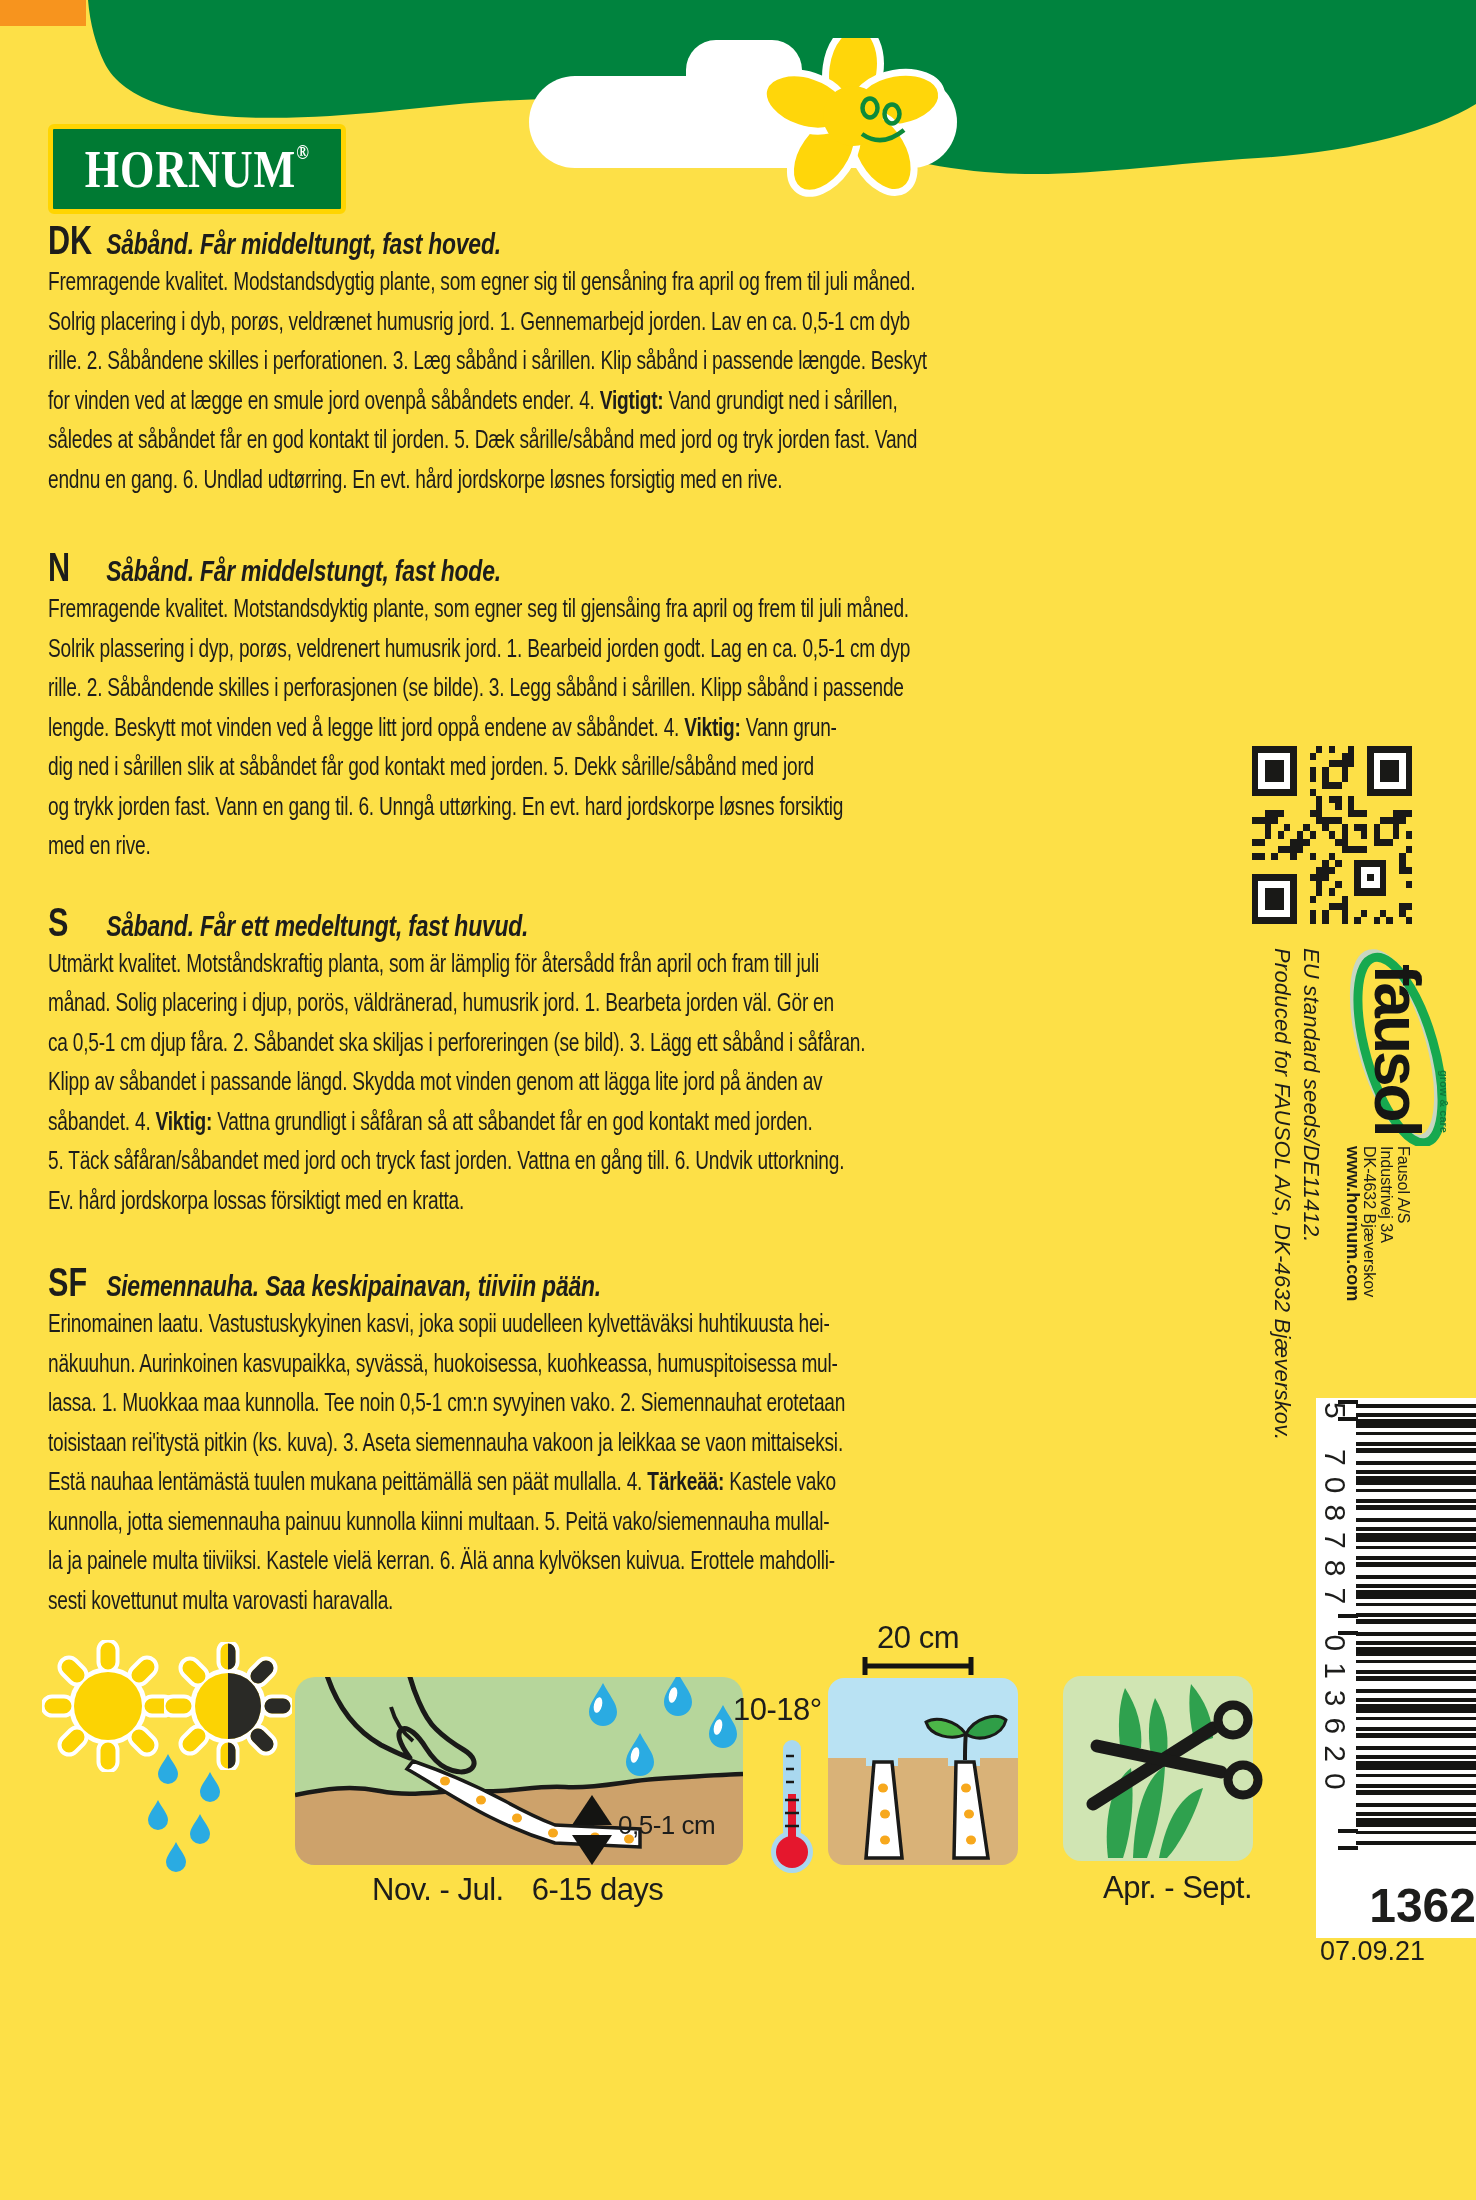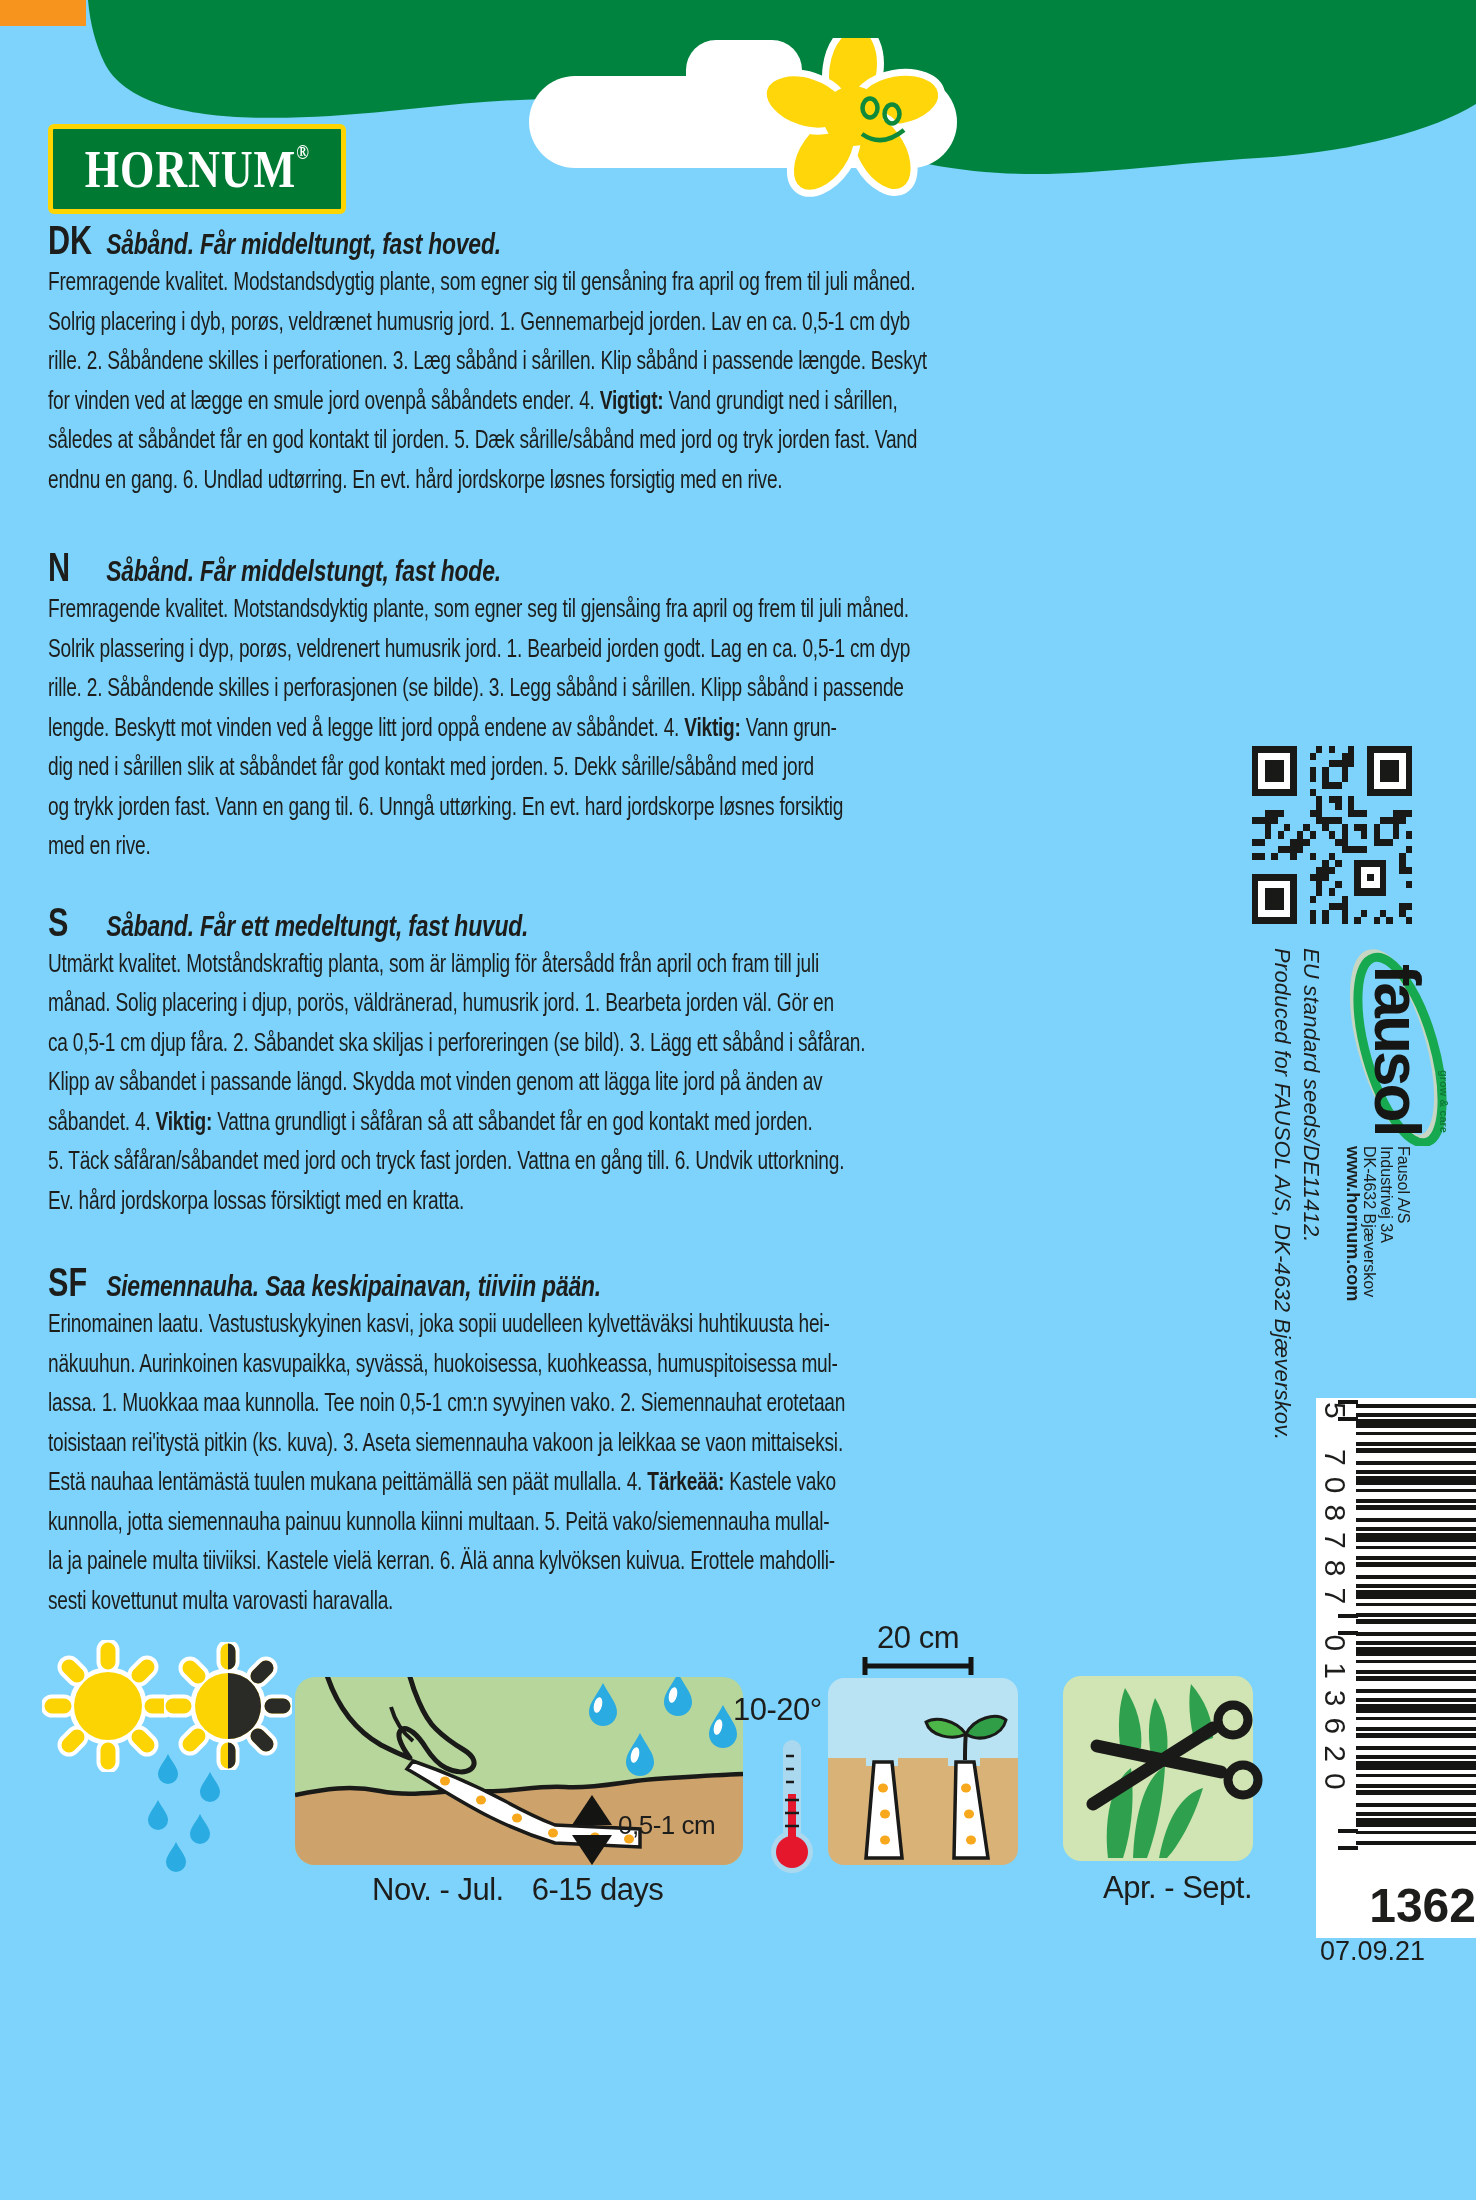--- a/index.html
+++ b/index.html
@@ -1,16 +1,16 @@
 <!DOCTYPE html>
 <html><head>
 <meta charset="utf-8">
 <style>
   html,body{margin:0;padding:0;}
-  #packet{position:relative;width:1476px;height:2200px;background:#7dd3fc;overflow:hidden;
+  #packet{position:relative;width:1476px;height:2200px;background:#fde047;overflow:hidden;
           font-family:"Liberation Sans",sans-serif;color:#1d1d1b;}
   .abs{position:absolute;}
   
   #header-svg{left:0;top:0;}
   #hang-tab{left:529px;top:76px;width:428px;height:92px;background:#fff;border-radius:46px;}
   #hang-tab-bump{left:686px;top:40px;width:116px;height:64px;background:#fff;border-radius:30px 30px 0 0;}
   #brand-box{left:48px;top:124px;width:288px;height:80px;background:#007a33;border:5px solid #ffd500;
              border-radius:6px;display:flex;align-items:center;justify-content:center;}
   #brand-text{font-family:"Liberation Serif",serif;font-weight:bold;color:#fff;font-size:52px;
               letter-spacing:1px;transform:scaleX(0.85);white-space:nowrap;}
@@ -236,21 +236,21 @@
         <path d="M277,158 H317 L297,188 Z"></path>
       </g>
     </g>
   </svg>
   <div class="abs lbl" id="lbl-depth">0,5-1 cm</div>
   <div class="abs" id="lbl-sow">
     <span class="lbl">Nov. - Jul.</span>
     <span class="lbl">6-15 days</span>
   </div>
 
-  <div class="abs lbl" id="lbl-temp">10-20°</div>
+  <div class="abs lbl" id="lbl-temp">10-18°</div>
   <svg class="abs" style="left:760px;top:1736px;" width="64" height="140">
     <circle cx="32" cy="116" r="21" fill="#a9d8ef"></circle>
     <rect x="23" y="4" width="18" height="100" rx="9" fill="#a9d8ef"></rect>
     <circle cx="32" cy="116" r="16" fill="#e5172d"></circle>
     <rect x="28" y="58" width="8" height="55" fill="#e5172d"></rect>
     <g stroke="#1a1a18" stroke-width="2.5">
       <path d="M26,20 h8 M26,33 h8 M26,46 h8"></path>
       <path d="M25,64 h14 M25,77 h14 M25,90 h14"></path>
     </g>
   </svg>

